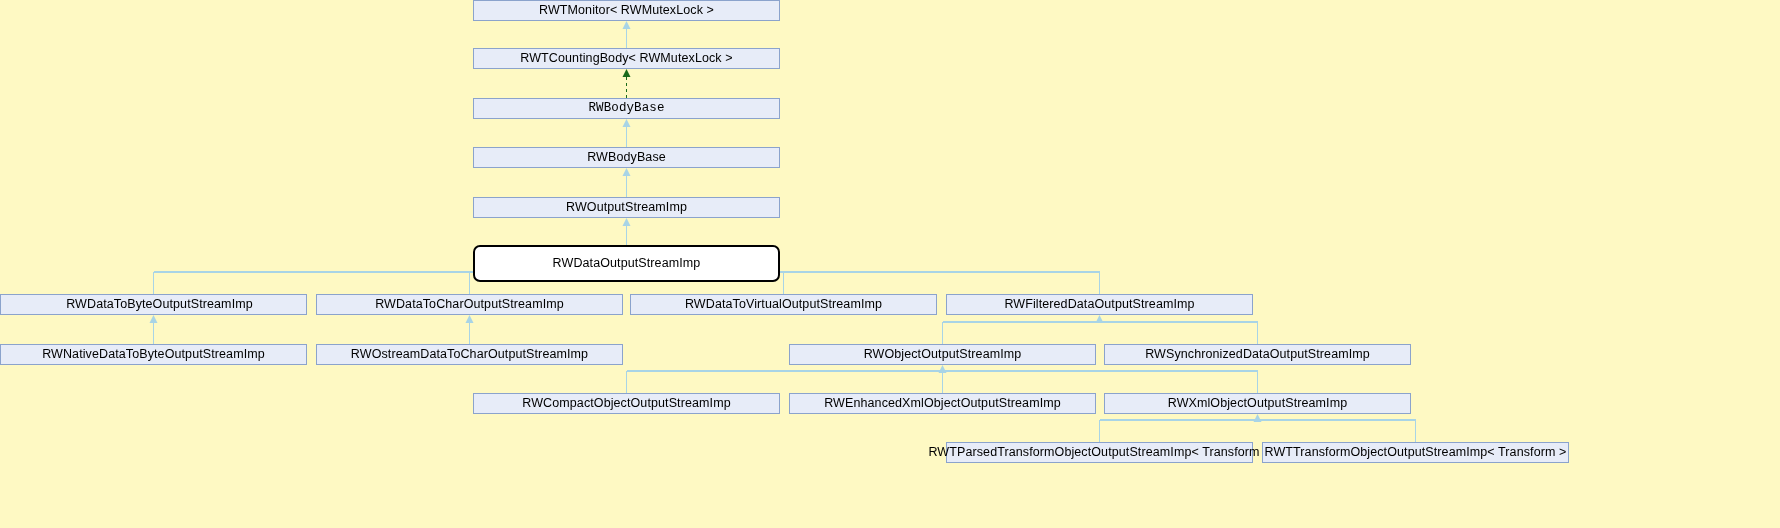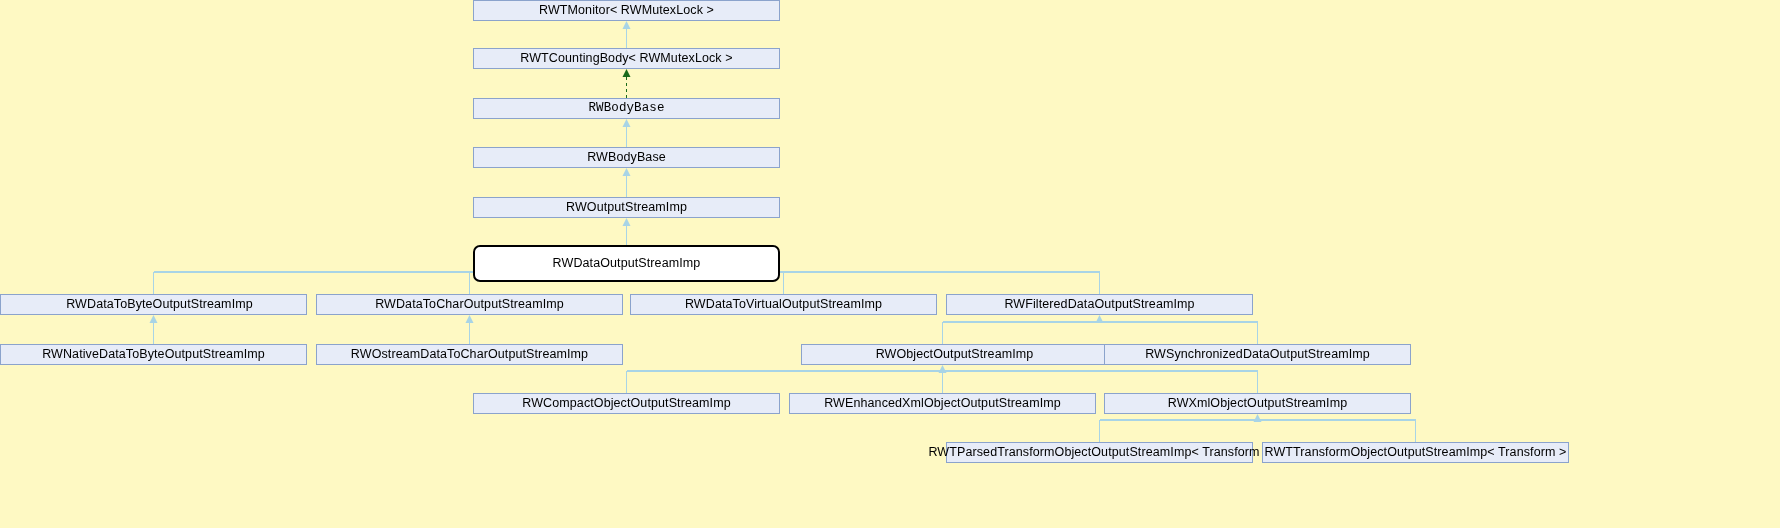--- a/index.html
+++ b/index.html
@@ -120,21 +120,21 @@
     </div>
     <div class="node" style="left: 946px; top: 294px; width: 307px; height: 21px;">
       <span class="node-label">RWFilteredDataOutputStreamImp</span>
     </div>
     <div class="node" style="left: 0px; top: 344px; width: 307px; height: 21px;">
       <span class="node-label">RWNativeDataToByteOutputStreamImp</span>
     </div>
     <div class="node" style="left: 316px; top: 344px; width: 307px; height: 21px;">
       <span class="node-label">RWOstreamDataToCharOutputStreamImp</span>
     </div>
-    <div class="node" style="left: 789px; top: 344px; width: 307px; height: 21px; margin-left: 12px;">
+    <div class="node" style="left: 789px; top: 344px; width: 307px; height: 21px;">
       <span class="node-label">RWObjectOutputStreamImp</span>
     </div>
     <div class="node" style="left: 1104px; top: 344px; width: 307px; height: 21px;">
       <span class="node-label">RWSynchronizedDataOutputStreamImp</span>
     </div>
     <div class="node" style="left: 473px; top: 393px; width: 307px; height: 21px;">
       <span class="node-label">RWCompactObjectOutputStreamImp</span>
     </div>
     <div class="node" style="left: 789px; top: 393px; width: 307px; height: 21px;">
       <span class="node-label">RWEnhancedXmlObjectOutputStreamImp</span>

